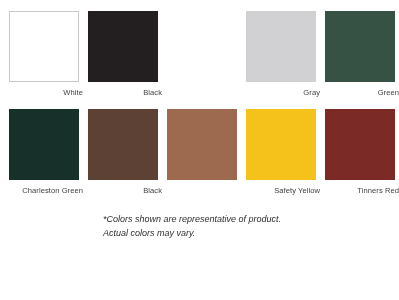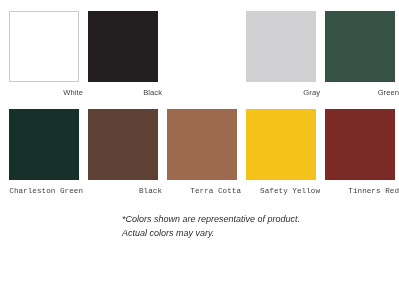--- a/index.html
+++ b/index.html
@@ -48,33 +48,33 @@
     font-size: 7.6px;
     line-height: 10px;
     color: #3f3f3f;
     margin-top: 6px;
     white-space: nowrap;
     letter-spacing: 0.05px;
   }
 
   
   .row-1 { top: 11px; }
-  .row-2 { top: 109px; font-family: Liberation Mono, monospace; }
+  .row-2 { top: 109px; }
   .row-3 { top: 210px; }
 
   
   .col-1 { left: 4px; }
   .col-2 { left: 83px; }
   .col-3 { left: 162px; }
   .col-4 { left: 241px; }
   .col-5 { left: 320px; }
 
   #disclaimer-note {
     position: absolute;
-    left: 122px;
+    left: 103px;
     top: 213px;
     width: 190px;
     font-size: 9px;
     line-height: 13.5px;
     font-style: italic;
     color: #2d2d2d;
     font-family: "Liberation Sans", sans-serif;
   }
 </style>
 </head>
@@ -100,21 +100,20 @@
     <div class="swatch-cell row-2 col-1">
       <div class="swatch-chip" style="background-color: rgb(24, 48, 42);"></div>
       <span class="swatch-label">Charleston Green</span>
     </div>
     <div class="swatch-cell row-2 col-2">
       <div class="swatch-chip" style="background-color: rgb(94, 65, 53);"></div>
       <span class="swatch-label">Black</span>
     </div>
     <div class="swatch-cell row-2 col-3">
       <div class="swatch-chip" style="background-color: rgb(157, 106, 80);"></div>
-      <span class="swatch-label">Terra Cotta</span>
     </div>
     <div class="swatch-cell row-2 col-4">
       <div class="swatch-chip" style="background-color: rgb(245, 193, 27);"></div>
       <span class="swatch-label">Safety Yellow</span>
     </div>
     <div class="swatch-cell row-2 col-5">
       <div class="swatch-chip" style="background-color: rgb(124, 42, 37);"></div>
       <span class="swatch-label">Tinners Red</span>
     </div>
   </div>

